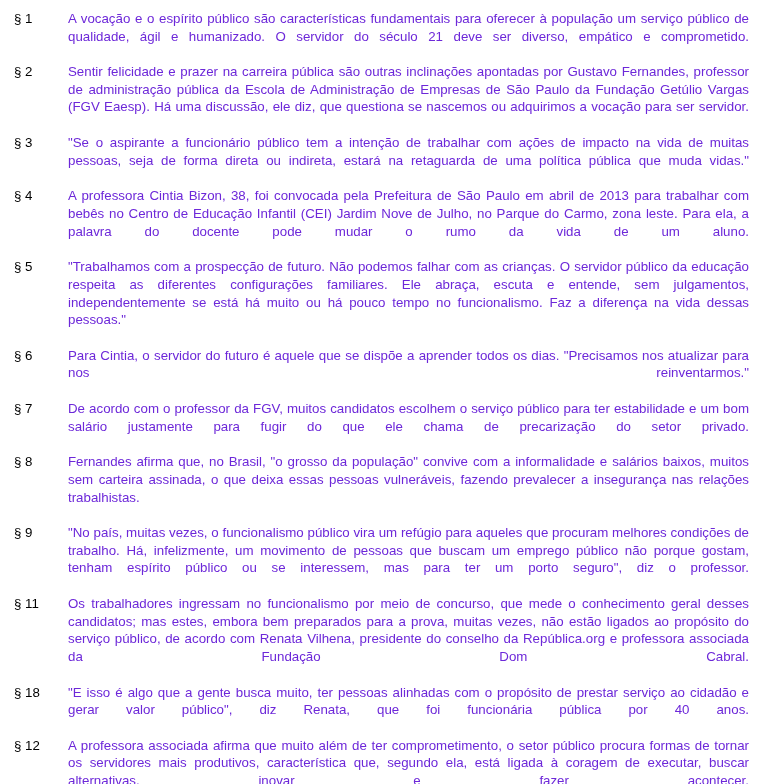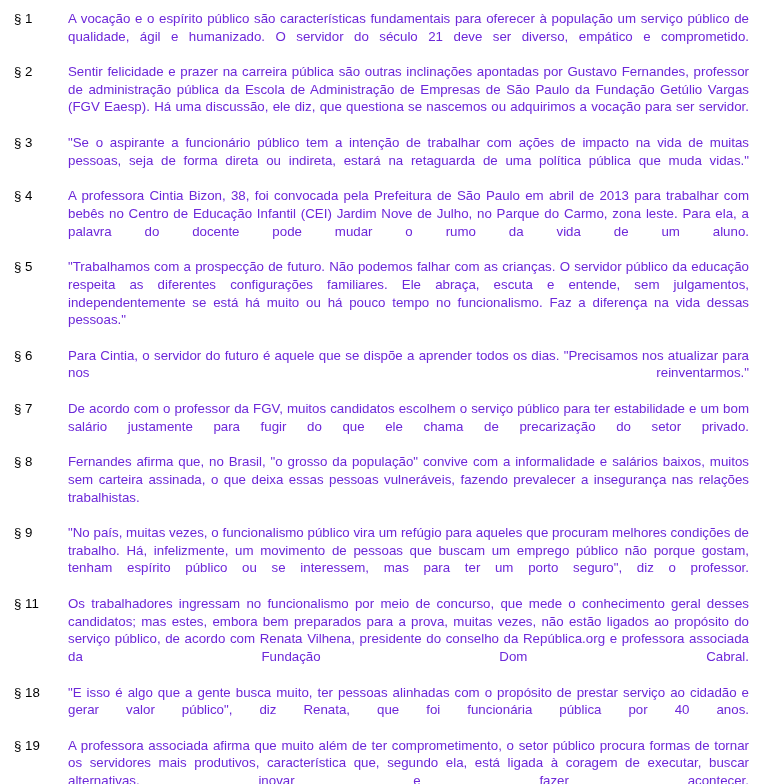--- a/index.html
+++ b/index.html
@@ -100,18 +100,18 @@
     </div>
     <div class="para-row">
       <div class="para-marker">§ 11</div>
       <div class="para-text">Os trabalhadores ingressam no funcionalismo por meio de concurso, que mede o conhecimento geral desses candidatos; mas estes, embora bem preparados para a prova, muitas vezes, não estão ligados ao propósito do serviço público, de acordo com Renata Vilhena, presidente do conselho da República.org e professora associada da Fundação Dom Cabral.</div>
     </div>
     <div class="para-row">
       <div class="para-marker">§ 18</div>
       <div class="para-text">"E isso é algo que a gente busca muito, ter pessoas alinhadas com o propósito de prestar serviço ao cidadão e gerar valor público", diz Renata, que foi funcionária pública por 40 anos.</div>
     </div>
     <div class="para-row">
-      <div class="para-marker">§ 19</div>
+      <div class="para-marker">§ 12</div>
       <div class="para-text">A professora associada afirma que muito além de ter comprometimento, o setor público procura formas de tornar os servidores mais produtivos, característica que, segundo ela, está ligada à coragem de executar, buscar alternativas, inovar e fazer acontecer.</div>
     </div>
 
   </div>
 </div>
 
 </body></html>

